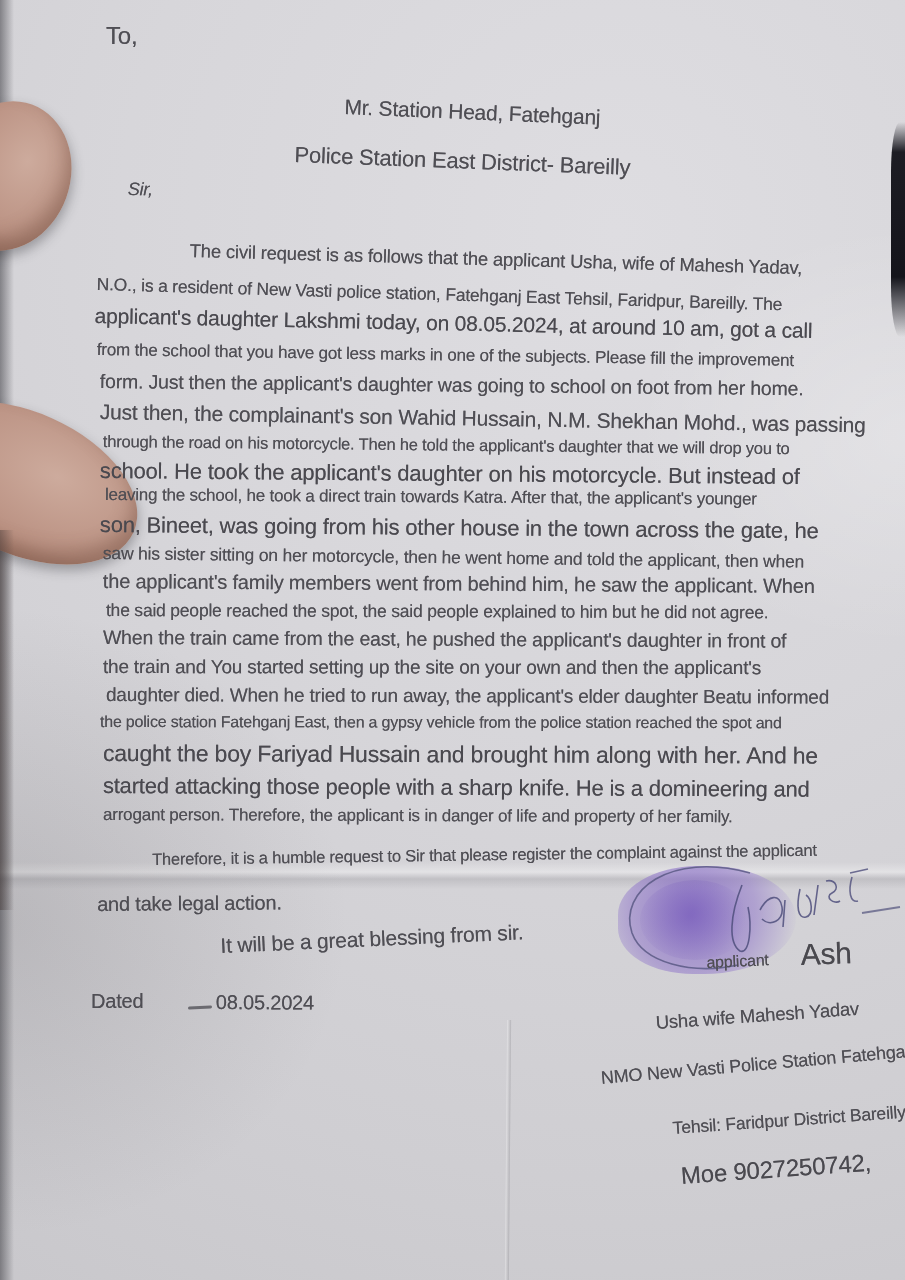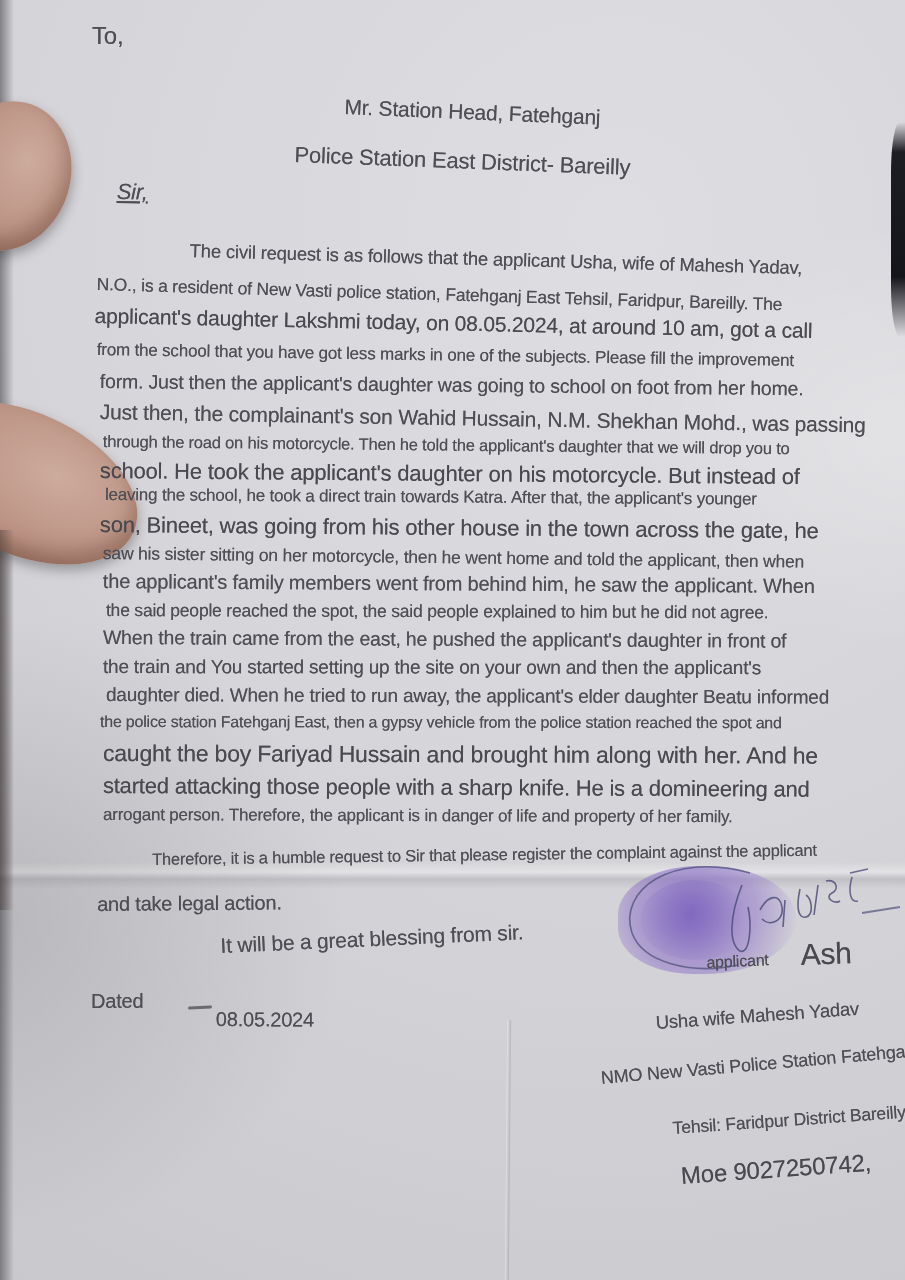--- a/index.html
+++ b/index.html
@@ -52,24 +52,24 @@
 <body>
 
 <div id="photo">
   <div class="shade"></div>
   <div class="right-dark"></div>
   <div id="finger-top" class="finger"></div>
   <div id="finger-bottom" class="finger"></div>
   <div class="left-mid-shadow"></div>
   <div class="crease-v"></div>
 
-  <div class="ln" style="left:92px;top:22px;font-size:24px;">To,</div>
+  <div class="ln" style="left:106px;top:22px;font-size:24px;">To,</div>
   <div class="ln" style="left:345px;top:95px;font-size:21px;transform:rotate(2.4deg);">Mr. Station Head, Fatehganj</div>
   <div class="ln" style="left:295px;top:142px;font-size:22px;transform:rotate(2.2deg);">Police Station East District- Bareilly</div>
-  <div class="ln" style="left:117px;top:179px;font-size:22px;font-style:italic;transform:rotate(1deg);text-decoration:underline;">Sir,</div>
+  <div class="ln" style="left:128px;top:179px;font-size:18px;font-style:italic;transform:rotate(1deg);">Sir,</div>
 
   <div class="ln" style="left:190px;top:240px;font-size:18.5px;transform:rotate(1.6deg);">The civil request is as follows that the applicant Usha, wife of Mahesh Yadav,</div>
   <div class="ln" style="left:97px;top:274px;font-size:17.5px;transform:rotate(1.7deg);">N.O., is a resident of New Vasti police station, Fatehganj East Tehsil, Faridpur, Bareilly. The</div>
   <div class="ln big" style="left:95px;top:304px;font-size:21px;transform:rotate(1.2deg);">applicant's daughter Lakshmi today, on 08.05.2024, at around 10 am, got a call</div>
   <div class="ln" style="left:97px;top:340px;font-size:17px;transform:rotate(0.9deg);">from the school that you have got less marks in one of the subjects. Please fill the improvement</div>
   <div class="ln" style="left:100px;top:370px;font-size:19.5px;transform:rotate(0.6deg);">form. Just then the applicant's daughter was going to school on foot from her home.</div>
   <div class="ln" style="left:100px;top:400px;font-size:21px;transform:rotate(1deg);">Just then, the complainant's son Wahid Hussain, N.M. Shekhan Mohd., was passing</div>
   <div class="ln" style="left:103px;top:432px;font-size:16.5px;transform:rotate(0.6deg);">through the road on his motorcycle. Then he told the applicant's daughter that we will drop you to</div>
   <div class="ln big" style="left:100px;top:458px;font-size:22px;transform:rotate(0.5deg);">school. He took the applicant's daughter on his motorcycle. But instead of</div>
   <div class="ln" style="left:105px;top:485px;font-size:17px;transform:rotate(0.4deg);">leaving the school, he took a direct train towards Katra. After that, the applicant's younger</div>
@@ -98,19 +98,19 @@
     <path d="M160,55 C168,40 180,38 182,52 C184,66 170,72 162,64 M185,45 L183,72" fill="none" stroke="#4f4f7c" stroke-width="1.6" opacity="0.85"></path>
     <path d="M200,34 C196,52 198,64 206,62 C214,60 212,44 206,40 M218,30 L214,60 M226,26 C236,24 240,34 232,38 C224,42 234,50 240,46" fill="none" stroke="#4f4f7c" stroke-width="1.6" opacity="0.85"></path>
     <path d="M252,22 C248,36 250,48 258,46 M250,18 L268,14" fill="none" stroke="#4f4f7c" stroke-width="1.6" opacity="0.8"></path>
     <path d="M262,58 L300,52" fill="none" stroke="#5a5a82" stroke-width="2" opacity="0.75"></path>
   </svg>
   <div class="ln" style="left:706px;top:954px;font-size:16px;transform:rotate(-2.6deg);">applicant</div>
   <div class="ln big" style="left:800px;top:938px;font-size:30px;transform:rotate(-2deg);">Ash</div>
 
   <div class="ln" style="left:91px;top:990px;font-size:20px;">Dated</div>
   <div class="dash"></div>
-  <div class="ln" style="left:216px;top:991px;font-size:20px;transform:rotate(0.4deg);margin-top:17px;">08.05.2024</div>
+  <div class="ln" style="left:216px;top:991px;font-size:20px;transform:rotate(0.4deg);">08.05.2024</div>
 
   <div class="ln" style="left:655px;top:1012px;font-size:18.5px;transform:rotate(-4deg);">Usha wife Mahesh Yadav</div>
   <div class="ln" style="left:600px;top:1068px;font-size:18px;transform:rotate(-5deg);">NMO New Vasti Police Station Fatehganj East</div>
   <div class="ln" style="left:672px;top:1118px;font-size:17.5px;transform:rotate(-4deg);">Tehsil: Faridpur District Bareilly</div>
   <div class="ln big" style="left:680px;top:1162px;font-size:24px;transform:rotate(-4deg);">Moe 9027250742,</div>
 </div>
 
 </body></html>

